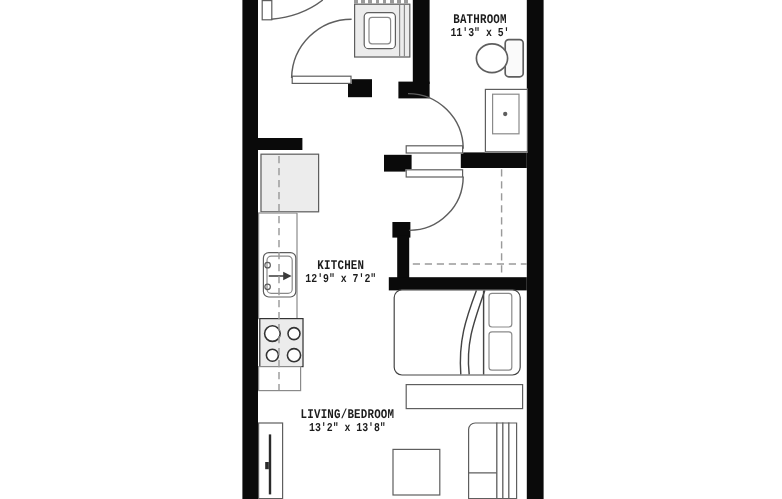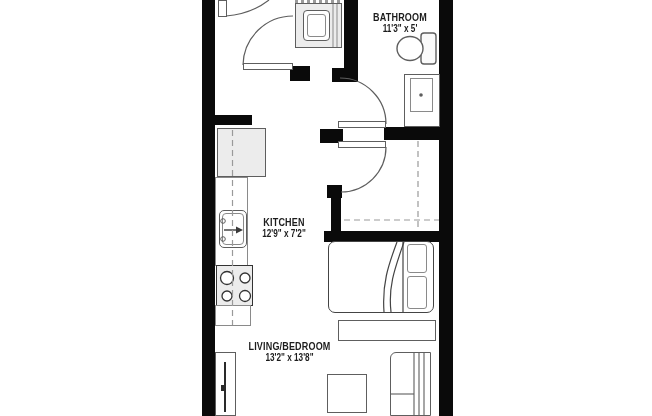--- a/index.html
+++ b/index.html
@@ -1,17 +1,17 @@
 <!DOCTYPE html>
 <html><head>
 <meta charset="utf-8">
 <style>
   html,body{margin:0;padding:0;background:#ffffff;}
   #canvas{position:relative;width:652px;height:416px;background:#ffffff;overflow:hidden;
-          font-family:Liberation Sans, sans-serif;}
+          font-family:Liberation Mono, monospace;}
   .wall{position:absolute;background:#0a0a0a;}
   .fx{position:absolute;border:1.5px solid #5e5e5e;background:#ffffff;box-sizing:border-box;}
   .fx.tint{background:#ececec;}
   .fx.thin{border-width:1px;border-color:#8a8a8a;}
   .overlay{position:absolute;left:0;top:0;width:652px;height:416px;pointer-events:none;}
   .room-label{position:absolute;text-align:center;color:#1c1c1c;font-weight:700;
               transform:scaleX(0.82);line-height:1.12;white-space:nowrap;}
   .room-label .name{display:block;font-size:11px;letter-spacing:0.2px;}
   .room-label .dims{display:block;font-size:10px;}
   .controls{position:absolute;background:repeating-linear-gradient(90deg,#9a9a9a 0 3px,#ffffff 3px 6px);}

